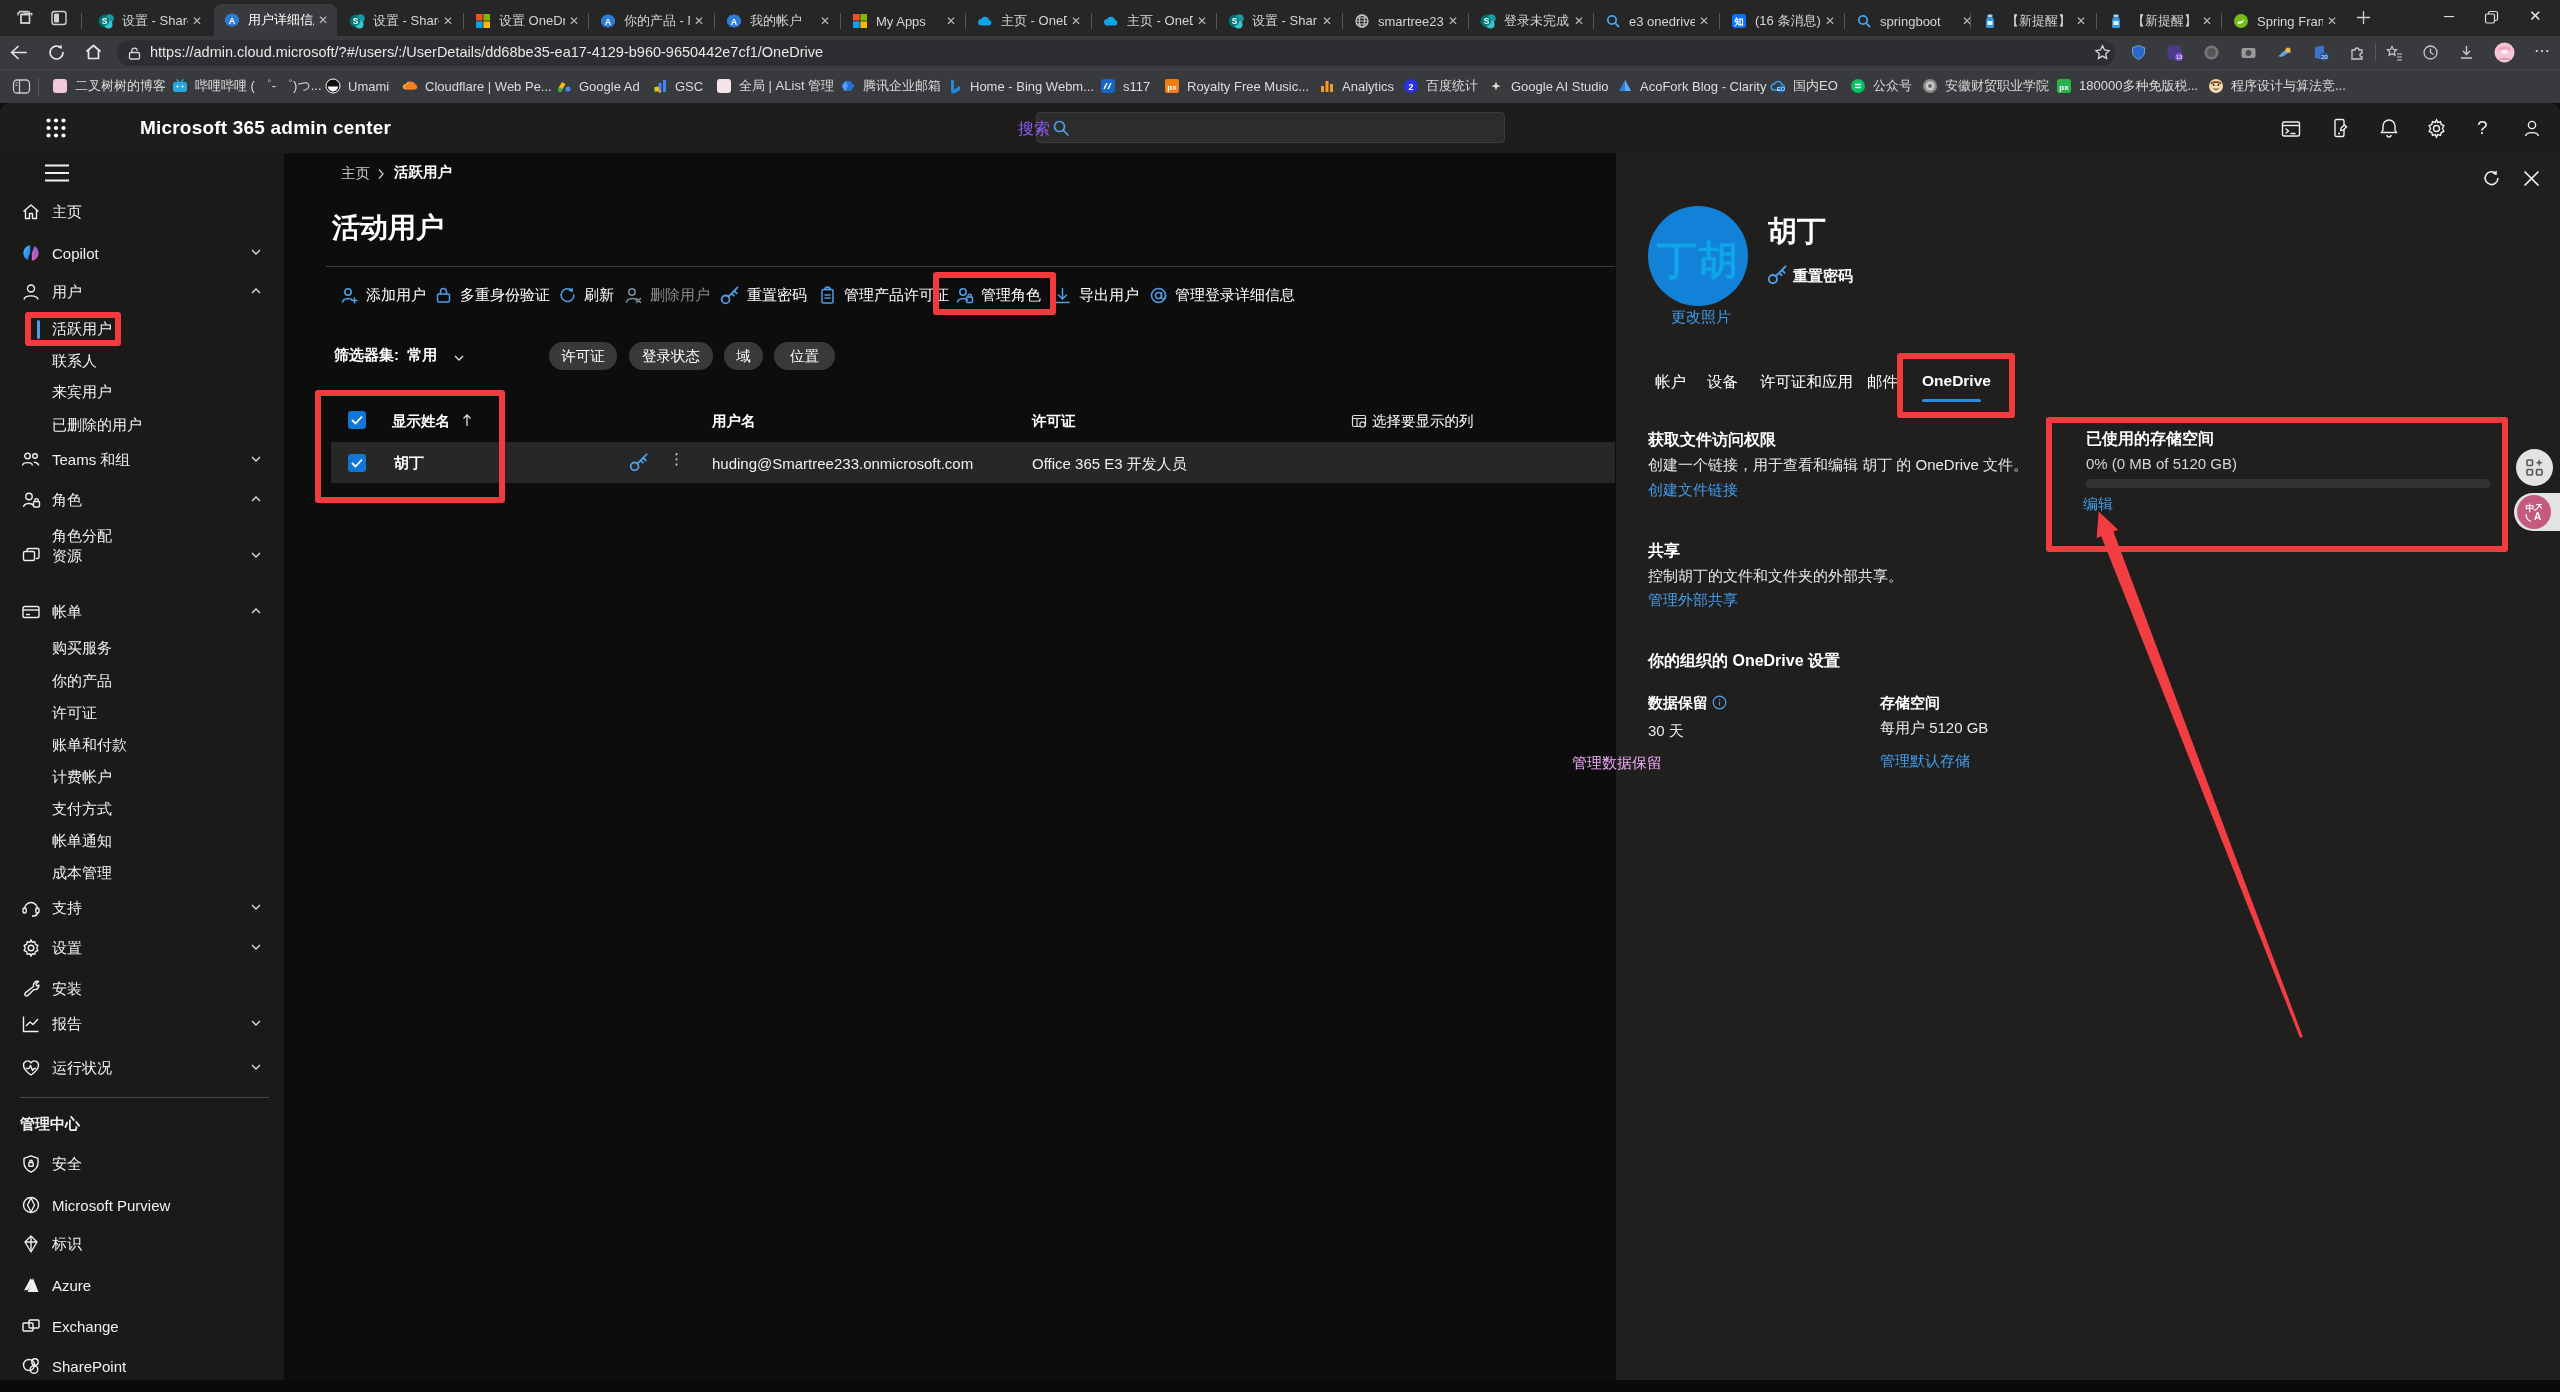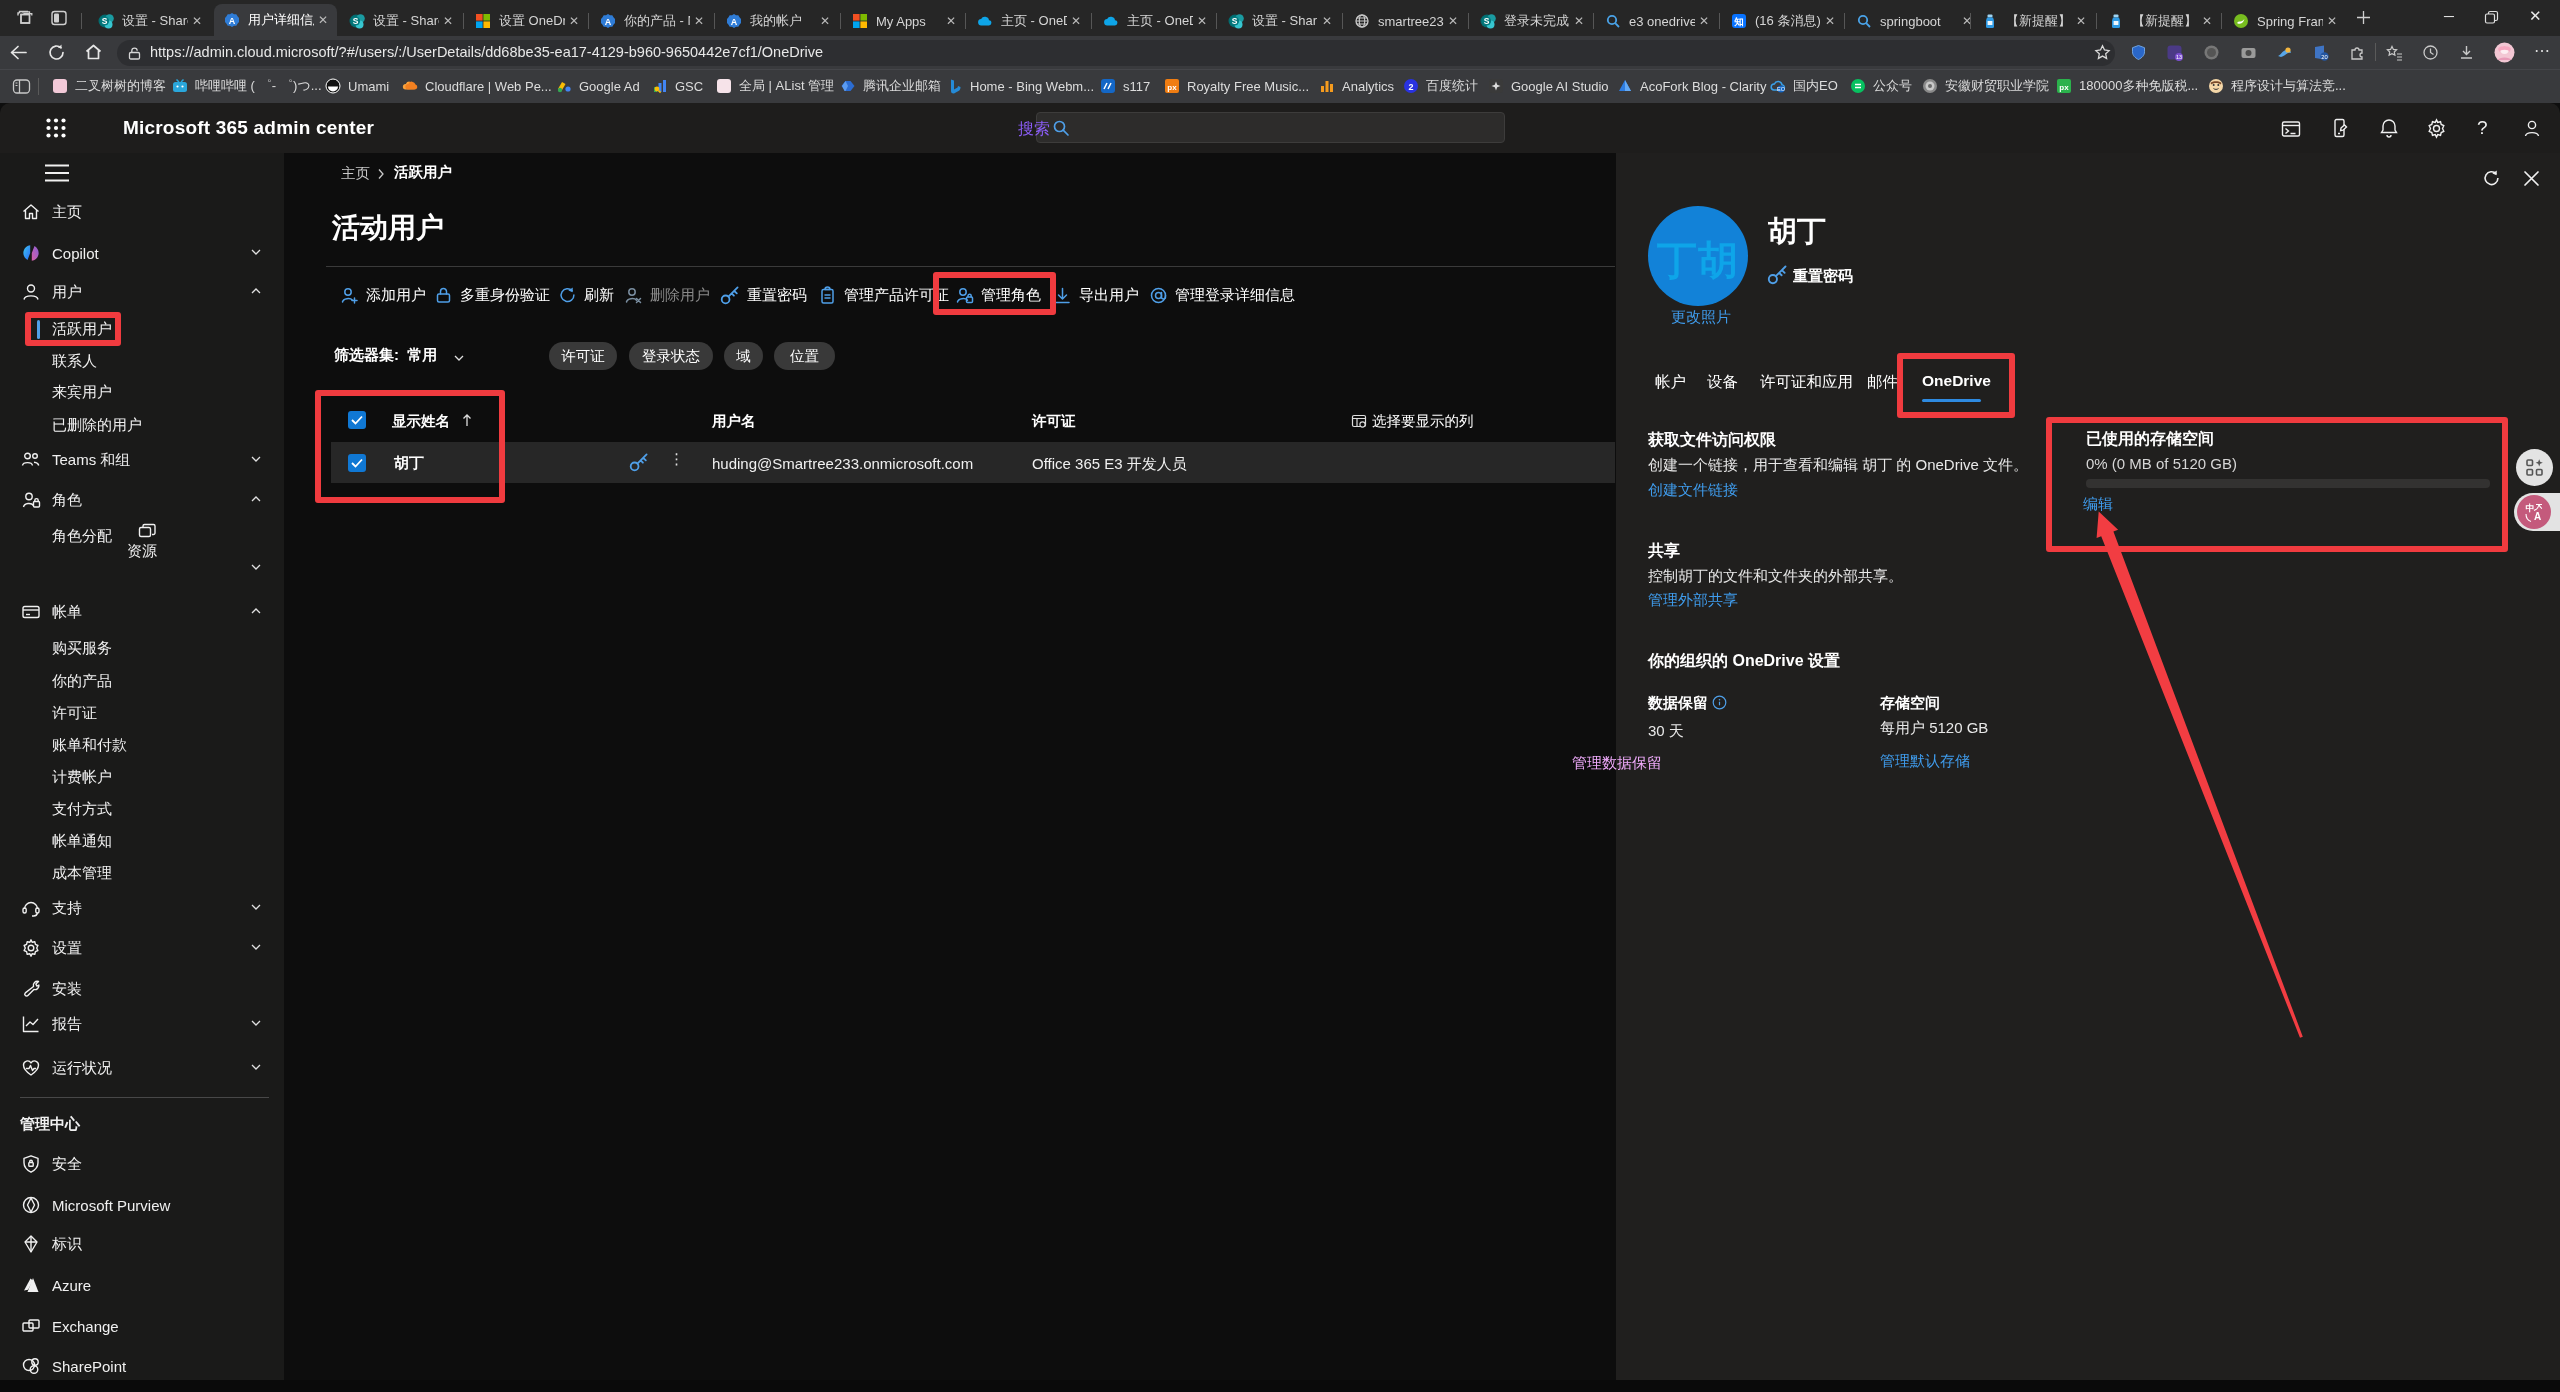--- a/index.html
+++ b/index.html
@@ -467,21 +467,21 @@
       <circle cx="3.5" cy="3.5" r="2.1" fill="#fff"></circle>
       <circle cx="11.0" cy="3.5" r="2.1" fill="#fff"></circle>
       <circle cx="18.5" cy="3.5" r="2.1" fill="#fff"></circle>
       <circle cx="3.5" cy="11.0" r="2.1" fill="#fff"></circle>
       <circle cx="11.0" cy="11.0" r="2.1" fill="#fff"></circle>
       <circle cx="18.5" cy="11.0" r="2.1" fill="#fff"></circle>
       <circle cx="3.5" cy="18.5" r="2.1" fill="#fff"></circle>
       <circle cx="11.0" cy="18.5" r="2.1" fill="#fff"></circle>
       <circle cx="18.5" cy="18.5" r="2.1" fill="#fff"></circle>
     </svg>
-<div class="abs" style="left:123px;top:117px;color:#fff;font-size:19px;font-weight:bold;letter-spacing:.2px">Microsoft 365 admin center</div>
+<div class="abs" style="left:140px;top:117px;color:#fff;font-size:19px;font-weight:bold;letter-spacing:.2px">Microsoft 365 admin center</div>
 <div class="abs" style="left:1036px;top:112px;width:469px;height:31px;background:#2d2c2b;border:1px solid #3d3c3b;border-radius:4px"></div>
 <svg class="abs" style="left:1052px;top:119px" width="18" height="18" viewBox="0 0 18 18">
       <circle cx="7.5" cy="7.5" r="5" fill="none" stroke="#4f9fe8" stroke-width="1.7"></circle>
       <path d="M11.2 11.2L16 16" stroke="#4f9fe8" stroke-width="1.7" stroke-linecap="round"></path>
     </svg>
 <div class="abs" style="left:1018px;top:119px;color:#8b5cf6;font-size:16px">搜索</div>
 <svg class="abs" style="left:2281px;top:119px" width="20" height="20" viewBox="0 0 20 20">
       <rect x="1.5" y="3" width="17" height="14" rx="1.5" stroke="#f0f0f0" stroke-width="1.4" fill="none"></rect>
       <path d="M1.5 6.5h17" stroke="#f0f0f0" stroke-width="1.4" fill="none"></path>
       <path d="M4.5 9.5l3 2.5-3 2.5M9.5 14.5h5" stroke="#f0f0f0" stroke-width="1.4" fill="none"></path>
@@ -566,21 +566,21 @@
           <path d="M2.5 17c.8-4.2 8-4.5 10-1.5" stroke="#f0f0f0" stroke-width="1.4" fill="none" stroke-linejoin="round"></path>
           <rect x="12.5" y="11.5" width="6" height="5.5" rx="1" stroke="#f0f0f0" stroke-width="1.4" fill="none" stroke-linejoin="round"></rect>
           <path d="M13.8 11.5v-1.2a1.7 1.7 0 0 1 3.4 0v1.2" stroke="#f0f0f0" stroke-width="1.4" fill="none" stroke-linejoin="round"></path>
         </svg></span>
       <span>角色</span>
       <span class="chev"><svg width="12" height="12" viewBox="0 0 12 12">
           <path d="M2 8l4-4 4 4" fill="none" stroke="#e0e0e0" stroke-width="1.3"></path>
         </svg></span>
     </div>
 <div class="navsub" style="top:520px">角色分配</div>
-<div class="navitem" style="top:522px;flex-direction:column;">
+<div class="navitem" style="top:538px;">
       <span class="ic"><svg viewBox="0 0 20 20">
           <rect x="2.5" y="5.5" width="11" height="9" rx="1.5" stroke="#f0f0f0" stroke-width="1.4" fill="none" stroke-linejoin="round"></rect>
           <path d="M6 5.5V4a1.5 1.5 0 0 1 1.5-1.5h9A1.5 1.5 0 0 1 18 4v7a1.5 1.5 0 0 1-1.5 1.5H15" stroke="#f0f0f0" stroke-width="1.4" fill="none" stroke-linejoin="round"></path>
         </svg></span>
       <span>资源</span>
       <span class="chev"><svg width="12" height="12" viewBox="0 0 12 12">
           <path d="M2 4l4 4 4-4" fill="none" stroke="#e0e0e0" stroke-width="1.3"></path>
         </svg></span>
     </div>
 <div class="navitem" style="top:594px;">

